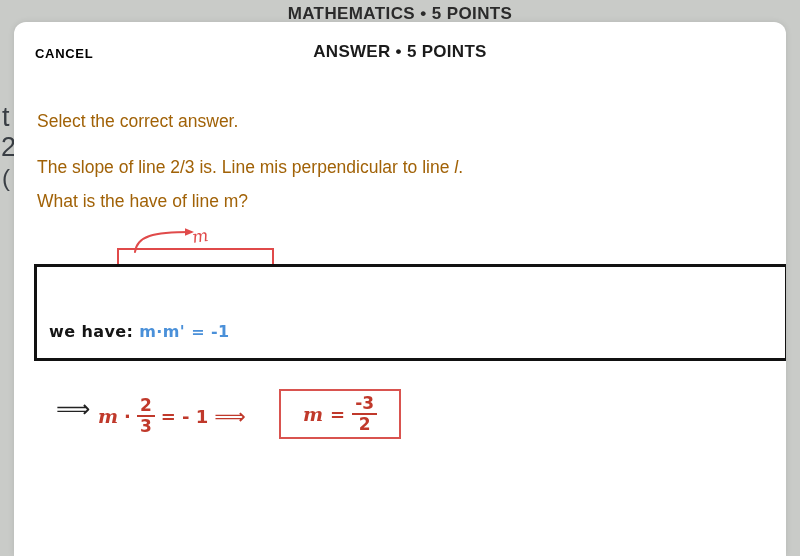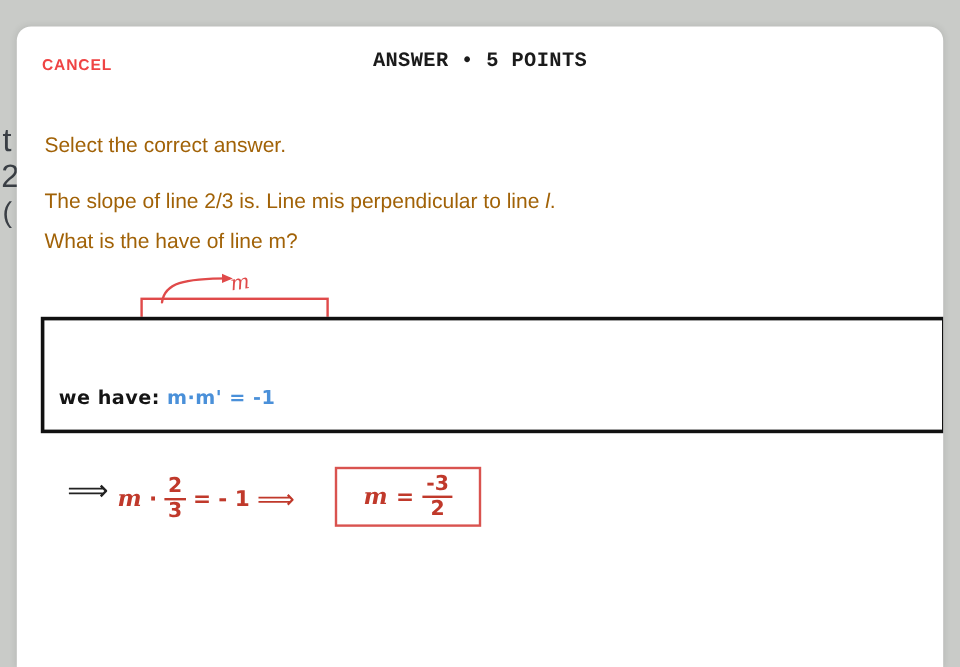--- a/index.html
+++ b/index.html
@@ -70,39 +70,38 @@
     position: relative;
     height: 44px;
   }
   #cancel-button {
     position: absolute;
     left: 21px;
     top: 24px;
     font-size: 13px;
     font-weight: bold;
     letter-spacing: 0.7px;
-    color: #ef4444;
+    color: #000000;
     background: none;
     border: none;
     padding: 0;
     cursor: pointer;
     font-family: "Liberation Sans", sans-serif;
   }
   #modal-title {
     position: absolute;
     left: 0;
     top: 20px;
     width: 772px;
     text-align: center;
     font-size: 17px;
     font-weight: bold;
     letter-spacing: 0.3px;
     color: #1b1b1b;
     white-space: nowrap;
-    font-family: Liberation Mono, monospace;
   }
 
   
   #question-block {
     position: absolute;
     left: 11px;
     top: 62px;
     width: 760px;
   }
   .q-line {
@@ -258,20 +257,23 @@
     color: #c0392b;
     font-family: "DejaVu Sans", sans-serif;
     font-weight: bold;
     font-size: 18px;
   }
 </style>
 </head>
 <body>
 
 <div id="bg-page">
+  <div id="bg-header">
+    <div id="bg-header-title">MATHEMATICS • 5 POINTS</div>
+  </div>
   <div class="bg-frag" id="bg-frag-t">t</div>
   <div class="bg-frag" id="bg-frag-2">2</div>
   <div class="bg-frag" id="bg-frag-p">(</div>
 </div>
 
 <div id="modal">
 
   <div id="modal-header">
     <button id="cancel-button">CANCEL</button>
     <div id="modal-title">ANSWER • 5 POINTS</div>

